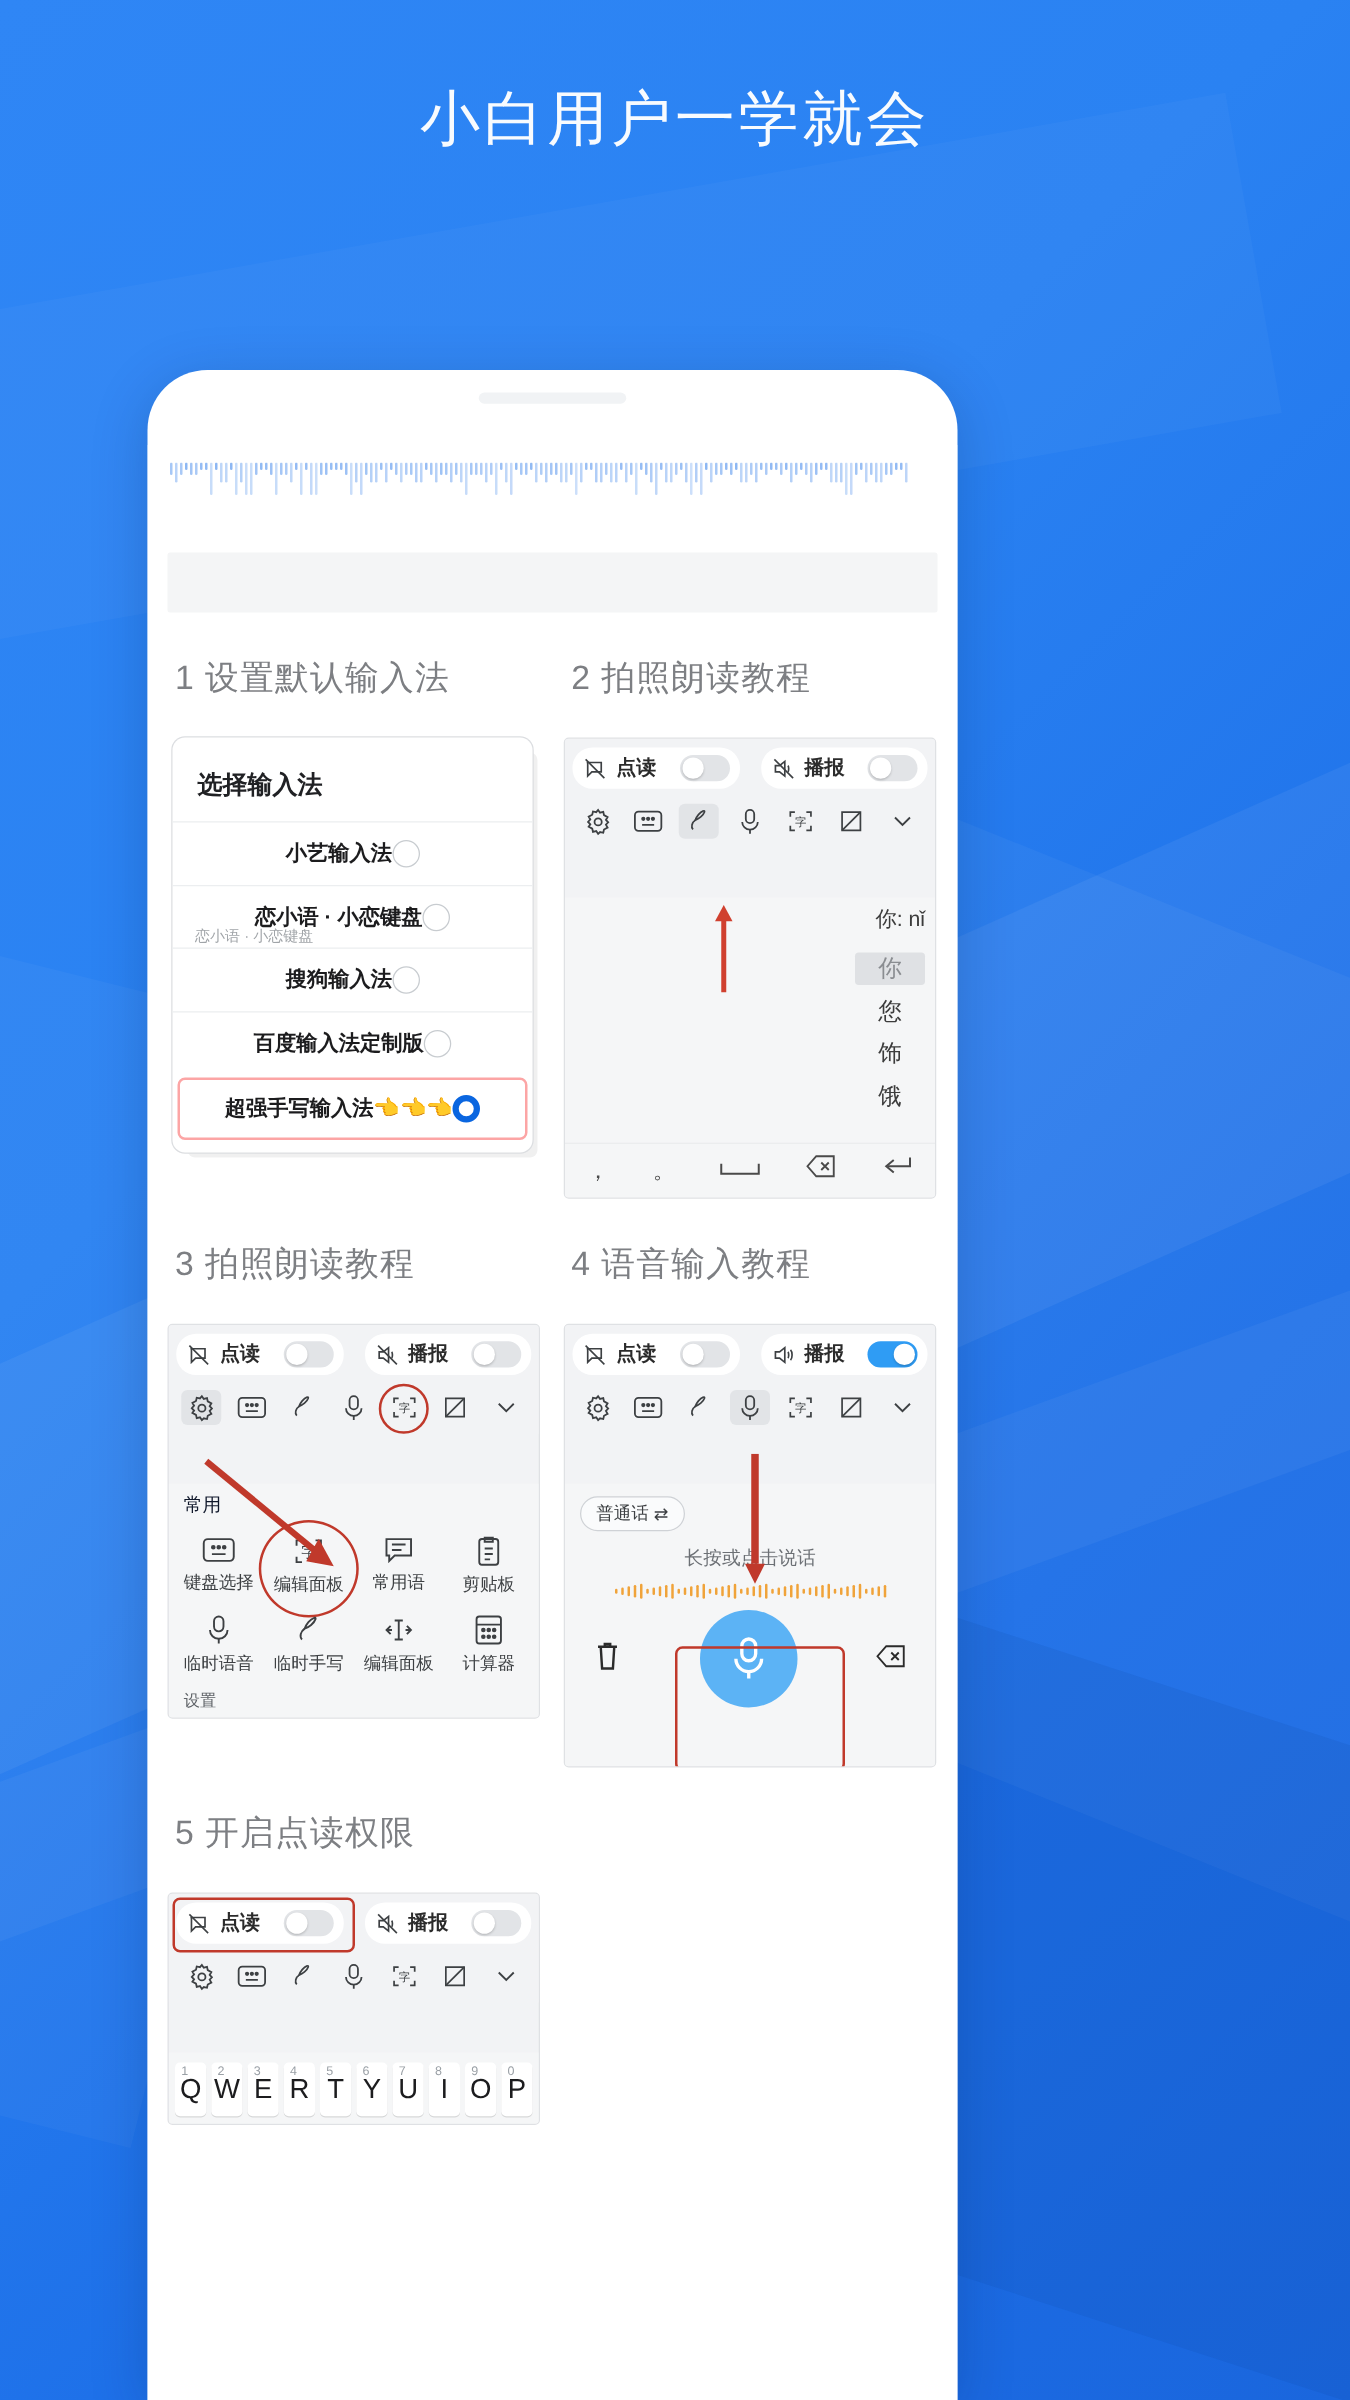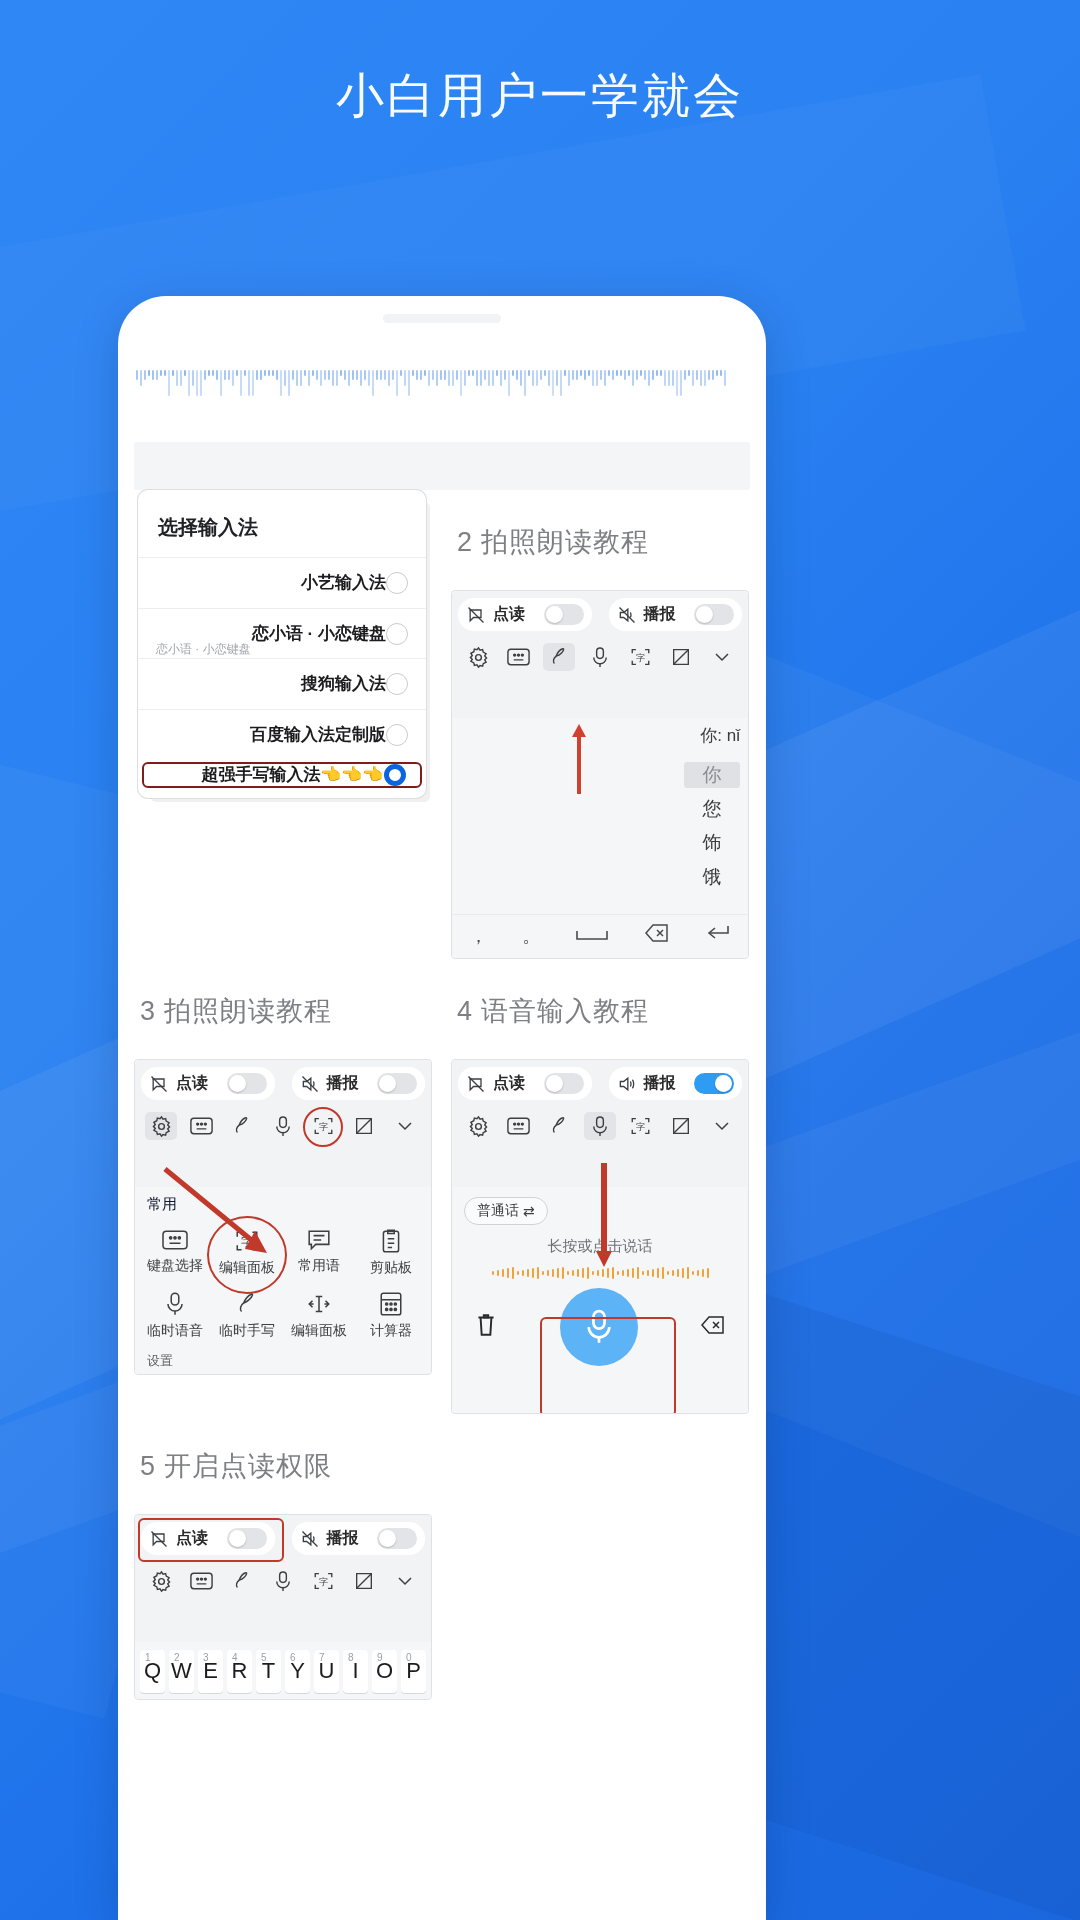--- a/index.html
+++ b/index.html
@@ -66,27 +66,27 @@
   .sec-title .num{margin-right:8px;}
 
   
   .ime{
     width:288px;background:#fff;border-radius:10px;
     box-shadow:0 0 0 1px #dcdee1, 8px 8px 0 -4px rgba(0,0,0,.06);
     position:relative;padding:0 0 10px 0;margin-left:4px;
   }
   .ime-head{font-size:20px;font-weight:bold;color:#202124;padding:24px 20px 16px 20px;}
   .ime-row{
-    display:flex;align-items:center;justify-content:flex-end;
+    display:flex;align-items:center;justify-content:center;
     padding:14px 18px;border-top:1px solid #eceef0;position:relative;
   }
   .ime-row .lbl{font-size:17px;color:#1c1c1e;font-weight:bold;line-height:1.25;}
   .radio{width:20px;height:20px;border-radius:50%;border:1.5px solid #c8ccd0;flex:none;}
   .radio.on{border:5px solid #0a66e0;width:12px;height:12px;}
-  .ime-row.sel{border:2px solid #7f1d1d;border-radius:6px;margin:2px 4px 0 4px;padding:0 14px;}
+  .ime-row.sel{border:2px solid #fca5a5;border-radius:6px;margin:2px 4px 0 4px;padding:12px 14px;}
 
   
   .kb{width:296px;background:#f2f3f5;border:1px solid #dfe1e4;border-radius:4px;overflow:hidden;position:relative;}
   .kb-top{display:flex;gap:17px;padding:7px 6px 6px 6px;background:#f2f3f5;}
   .pill{
     flex:1;display:flex;align-items:center;gap:7px;
     background:#fff;border-radius:16px;padding:6px 8px;
   }
   .pill .ptxt{font-size:16px;color:#2b2b2b;font-weight:bold;white-space:nowrap;}
   .sw{width:40px;height:21px;border-radius:11px;background:#e2e4e7;position:relative;flex:none;margin-left:auto;}
@@ -314,20 +314,23 @@
         <i style="height: 6px; opacity: 0.95;"></i>
         <i style="height: 16px; opacity: 0.58;"></i>
       </div>
     <div class="graybar"></div>
 
     <div class="grid">
 
       <div class="row">
 
         <div class="col">
+          <div class="sec-title">
+            <span class="num">1</span><span>设置默认输入法</span>
+          </div>
 
           <div class="ime">
             <div class="ime-head">选择输入法</div>
 
             <div class="ime-row">
               <div class="lbl">小艺输入法</div>
               <div class="radio"></div>
             </div>
 
             <div class="ime-row">

